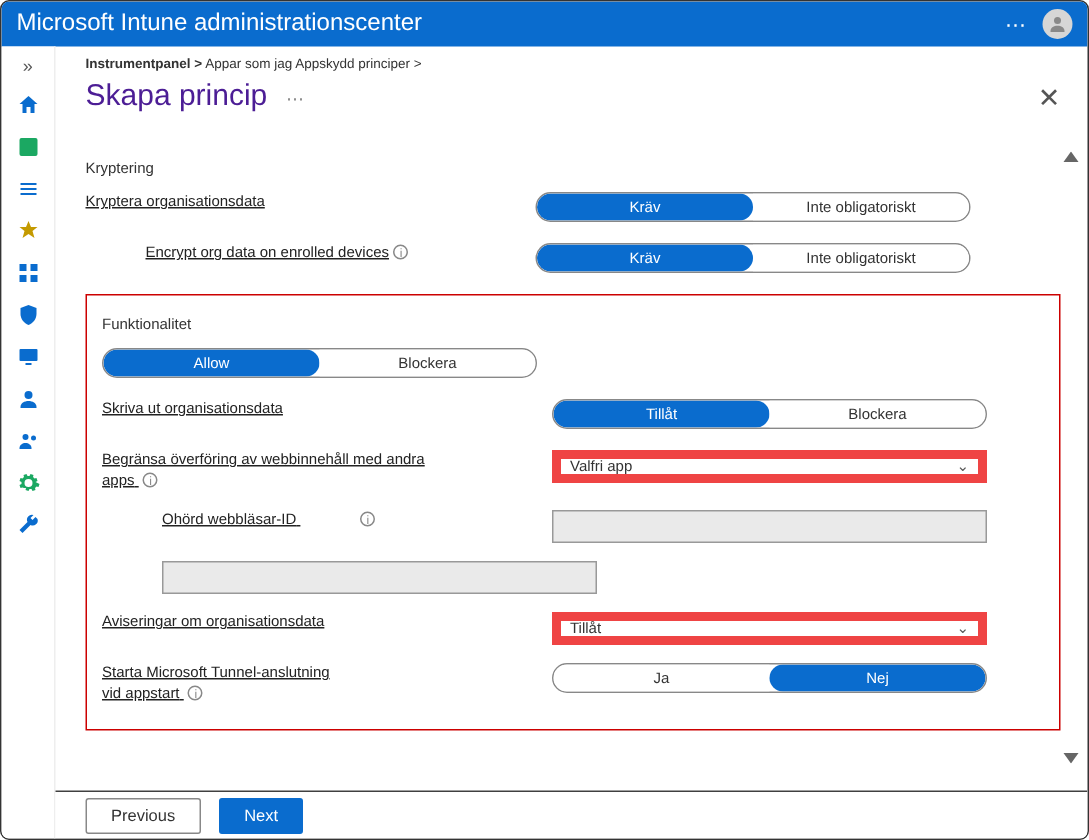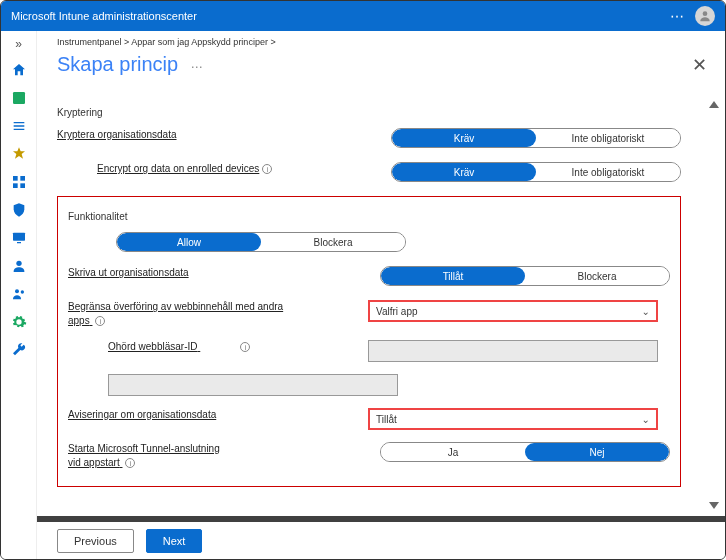--- a/index.html
+++ b/index.html
@@ -1,71 +1,71 @@
 <!DOCTYPE html>
 <html><head>
 <meta charset="utf-8">
 <style>
 * { box-sizing: border-box; margin: 0; padding: 0; font-family: "Segoe UI", Arial, sans-serif; }
 body { width: 726px; height: 560px; background: #fff; overflow: hidden; border: 1px solid #333; border-radius: 6px; position: relative; }
 
 .topbar { height: 30px; background: #0a6cce; color: #fff; display: flex; align-items: center; padding: 0 10px; justify-content: space-between; }
-.topbar-title { font-size: 11px; }
+.topbar-title { font-size: 16px; }
 .topbar-right { display: flex; align-items: center; gap: 10px; }
 .dots { font-size: 14px; letter-spacing: 1px; }
 .avatar { width: 20px; height: 20px; background: #d6d6d6; border-radius: 50%; display: flex; align-items: center; justify-content: center; }
 .avatar svg { width: 14px; height: 14px; fill: #888; }
 
 .workspace { display: flex; height: calc(100% - 30px); }
 
 .navrail { width: 36px; background: #fff; border-right: 1px solid #eee; display: flex; flex-direction: column; align-items: center; padding-top: 6px; gap: 10px; }
 .navrail .chev { font-size: 12px; color: #555; }
 .nav-icon { width: 18px; height: 18px; display: flex; align-items: center; justify-content: center; }
 .nav-icon svg { width: 16px; height: 16px; }
 
 .main { flex: 1; position: relative; overflow: hidden; }
 .breadcrumb { font-size: 9px; color: #333; padding: 6px 10px 2px 20px; }
-.breadcrumb .bc-link { color: #333; }
+.breadcrumb .bc-link { color: #333; font-weight: bold; }
 .blade-head { display: flex; align-items: center; justify-content: space-between; padding: 4px 18px 10px 20px; }
-.blade-title { font-size: 20px; font-weight: 400; color: #3b82f6; }
+.blade-title { font-size: 20px; font-weight: 400; color: #4c1d95; }
 .ellipsis { color: #888; font-size: 12px; margin-left: 8px; }
 .close-x { font-size: 18px; color: #555; cursor: pointer; }
 
 .scroll-region { position: absolute; top: 70px; bottom: 50px; left: 0; right: 0; overflow: hidden; }
 .scrollbar-track { position: absolute; right: 4px; top: 0; bottom: 0; width: 14px; }
 .scroll-arrow { width: 0; height: 0; border-left: 5px solid transparent; border-right: 5px solid transparent; position: absolute; left: 2px; }
 .scroll-arrow.up { border-bottom: 7px solid #666; top: 0; }
 .scroll-arrow.down { border-top: 7px solid #666; bottom: 0; }
 
-.content { padding: 0 44px 0 20px; }
+.content { padding: 0 18px 0 20px; }
 
 .section-label { font-size: 10px; color: #333; margin: 6px 0 10px 0; }
 
 .row { display: flex; align-items: flex-start; margin-bottom: 12px; min-height: 22px; }
 .row .lbl { width: 300px; font-size: 10px; color: #222; line-height: 1.4; padding-right: 8px; text-decoration: underline; }
 .row .lbl .sub { display: block; }
 .row .ctrl { flex: 1; }
 
 .info-ico { display: inline-block; width: 10px; height: 10px; border: 1px solid #888; border-radius: 50%; font-size: 8px; line-height: 10px; text-align: center; color: #888; margin-left: 3px; vertical-align: middle; }
 
-.segmented { display: flex; border: 1px solid #888; border-radius: 11px; overflow: hidden; height: 20px; width: 290px; margin-left: 48px; }
+.segmented { display: flex; border: 1px solid #888; border-radius: 11px; overflow: hidden; height: 20px; width: 290px; }
 .segmented .seg { flex: 1; font-size: 10px; display: flex; align-items: center; justify-content: center; background: #fff; color: #333; cursor: pointer; }
 .segmented .seg.active { background: #0a6cce; color: #fff; border-radius: 11px; }
 
-.select-box { height: 22px; border: 2px solid #ef4444; width: 290px; display: flex; align-items: center; justify-content: space-between; padding: 0 6px; font-size: 10px; color: #333; cursor: pointer; }
+.select-box { height: 22px; border: 6px solid #ef4444; width: 290px; display: flex; align-items: center; justify-content: space-between; padding: 0 6px; font-size: 10px; color: #333; cursor: pointer; }
 .select-box .chev-d { font-size: 10px; color: #555; }
 
 .text-input { height: 22px; border: 1px solid #999; background: #eaeaea; width: 290px; font-size: 10px; padding: 0 4px; }
 
 .indent { padding-left: 40px; }
 .indent .lbl { width: 260px; }
 
 .func-box { border: 1px solid #c00; margin: 4px 0; padding: 8px 10px 4px 10px; }
 
-.footer { position: absolute; left: 36px; right: 0; bottom: 0; height: 43px; border-top: 6px solid #404040; display: flex; align-items: center; gap: 12px; padding-left: 20px; background: #fff; }
+.footer { position: absolute; left: 36px; right: 0; bottom: 0; height: 32px; border-top: 1px solid #404040; display: flex; align-items: center; gap: 12px; padding-left: 20px; background: #fff; }
 .btn { height: 24px; padding: 0 16px; font-size: 11px; border-radius: 2px; cursor: pointer; display: inline-flex; align-items: center; }
 .btn.secondary { background: #fff; border: 1px solid #888; color: #333; }
 .btn.primary { background: #0a6cce; border: 1px solid #0a6cce; color: #fff; }
 </style>
 </head>
 <body>
 
 <div class="topbar">
   <div class="topbar-title">Microsoft Intune administrationscenter</div>
   <div class="topbar-right">

